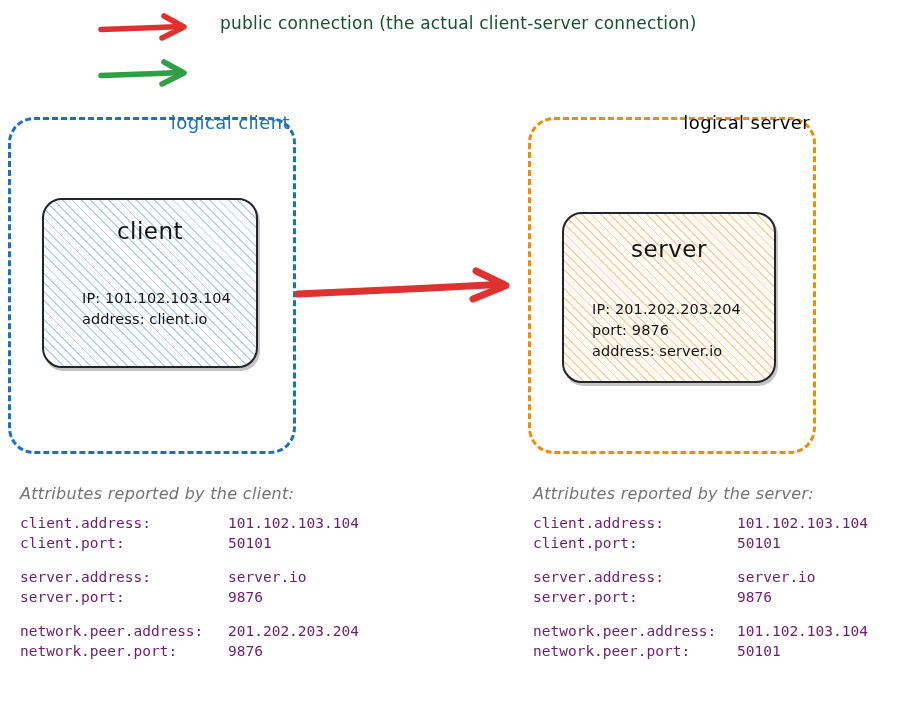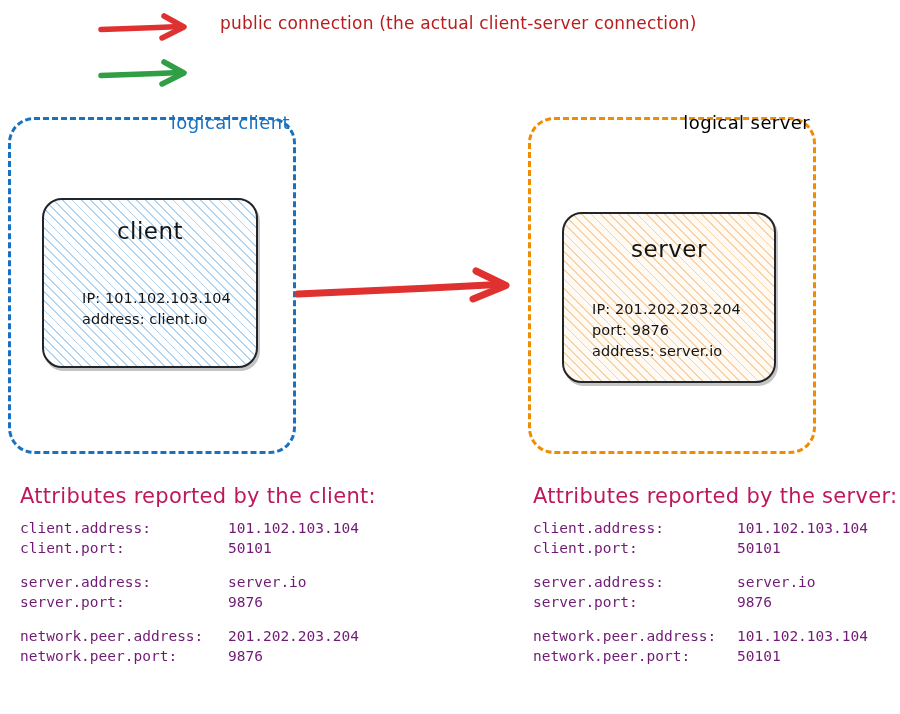--- a/index.html
+++ b/index.html
@@ -22,21 +22,21 @@
   .legend-row.r0 { top: 8px; }
   .legend-row.r1 { top: 54px; }
   .legend-arrow {
     position: absolute; left: 98px; top: 0; width: 105px; height: 40px;
   }
   .legend-text {
     position: absolute; left: 220px; top: 5px;
     font-family: "DejaVu Sans", sans-serif;
     font-size: 17px;
     letter-spacing: 0.2px;
-    color: #b91c1c;
+    color: #14532d;
     white-space: nowrap;
   }
 
   
   .logical-box {
     position: absolute;
     border-style: dashed;
     border-width: 3px;
     border-radius: 26px;
     background: transparent;
@@ -116,23 +116,24 @@
 
   
   #main-arrow { position: absolute; left: 292px; top: 262px; width: 232px; height: 56px; }
 
   
   .attr-panel { position: absolute; }
   #client-attr-panel { left: 20px; top: 484px; width: 430px; }
   #server-attr-panel { left: 533px; top: 484px; width: 380px; }
   .attr-heading {
     font-family: "DejaVu Sans", sans-serif;
-    font-size: 21px;
+    font-size: 16px;
+    font-style: italic;
     letter-spacing: 0.3px;
-    color: #be185d;
+    color: #737373;
     margin: 0 0 10px 0;
     white-space: nowrap;
   }
   .attr-group { margin-bottom: 14px; }
   .attr-row {
     display: flex;
     font-family: "DejaVu Sans Mono", monospace;
     font-size: 14.5px;
     line-height: 20px;
     color: #701a75;

